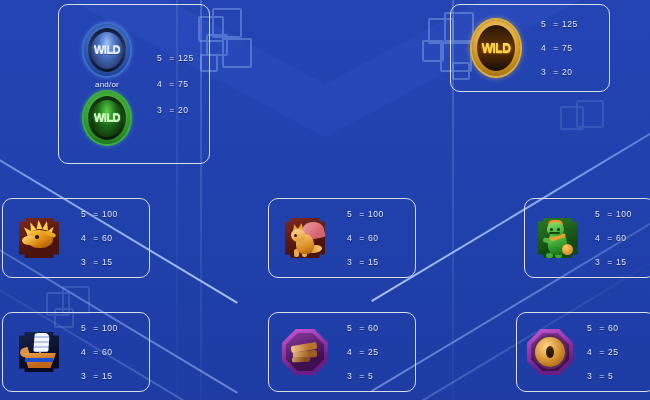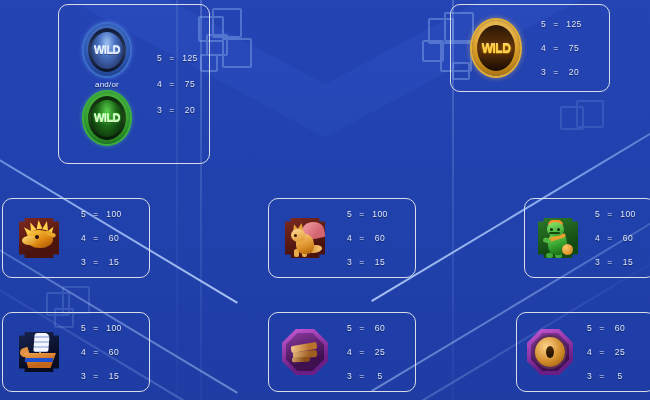--- a/index.html
+++ b/index.html
@@ -67,21 +67,21 @@
   }
   .payrow{
     display:flex;align-items:center;
     font-size:8.5px;color:#dfe8ff;
     letter-spacing:.5px;
     text-shadow:0 1px 1px rgba(0,0,0,.5);
     white-space:nowrap;
   }
   .payrow .n{width:9px;text-align:left;}
   .payrow .eq{width:12px;text-align:center;}
-  .payrow .v{width:24px;text-align:center;}
+  .payrow .v{width:24px;text-align:left;}
 
   
   .wild{position:relative;width:54px;height:54px;}
   .wild .gearring{
     position:absolute;left:50%;top:50%;width:46px;height:52px;margin:-26px 0 0 -23px;
     border-radius:50%;
   }
   .wild .ring2{
     position:absolute;left:50%;top:50%;width:38px;height:44px;margin:-22px 0 0 -19px;
     border-radius:50%;

